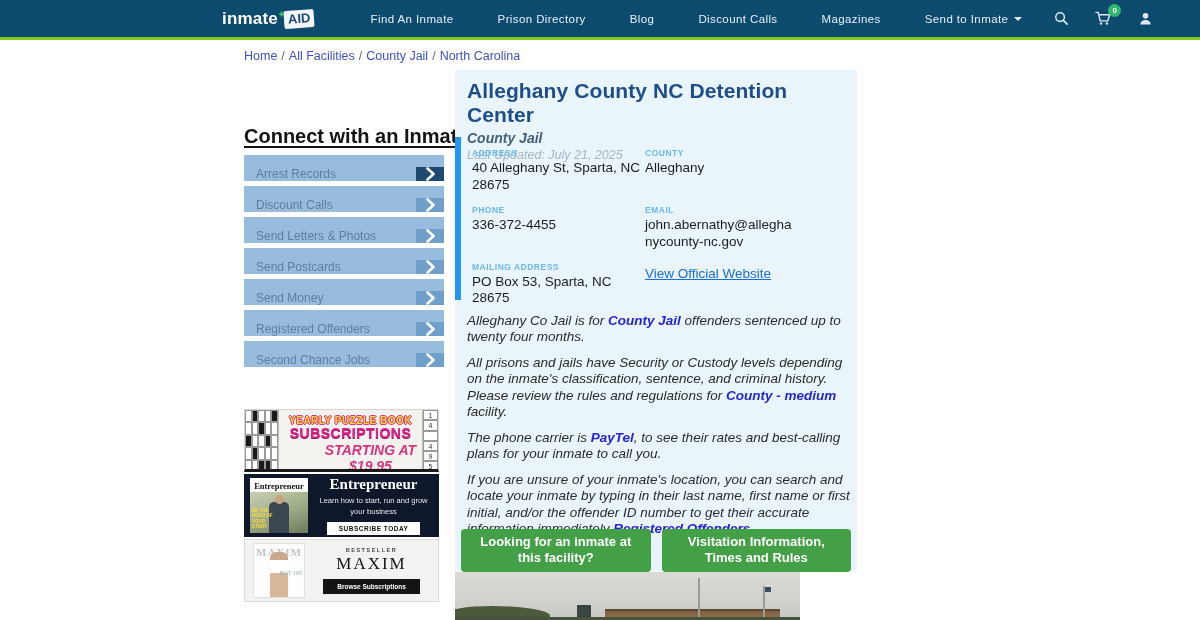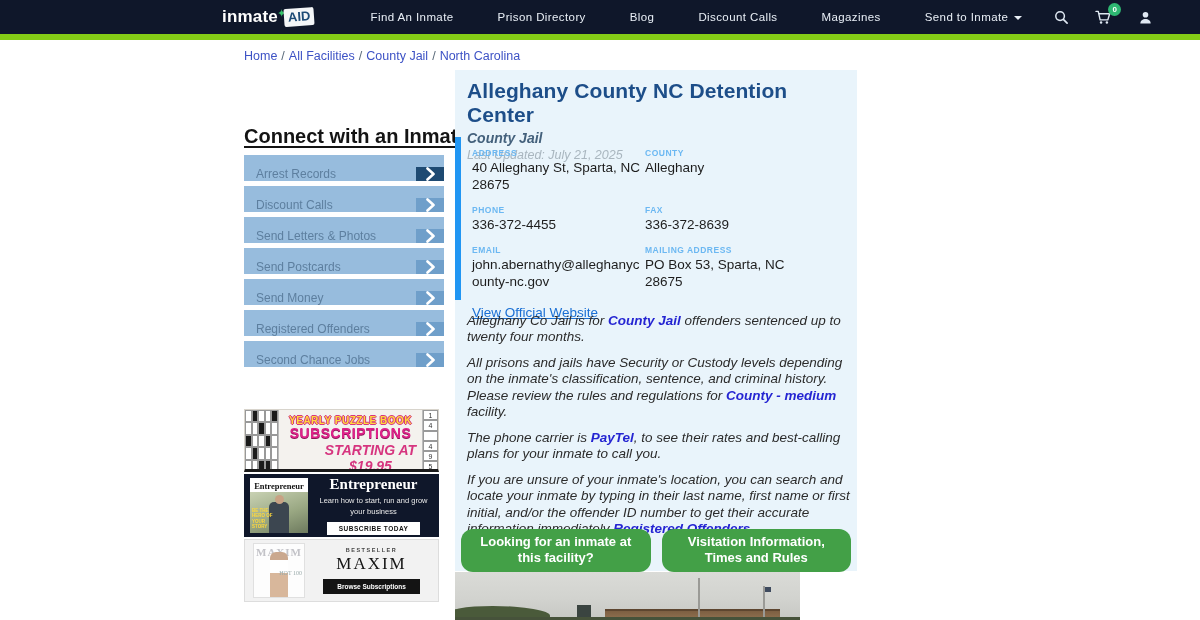--- a/index.html
+++ b/index.html
@@ -1,21 +1,21 @@
 <!DOCTYPE html>
 <html><head>
 <meta charset="utf-8">
 <style>
   * { margin:0; padding:0; box-sizing:border-box; }
   body { font-family:"Liberation Sans", sans-serif; background:#fff; }
   .page { position:relative; width:1200px; height:620px; background:#fff; overflow:hidden; }
 
   
   .navbar { position:absolute; top:0; left:0; width:1200px; height:40px;
-            background:#0f172a; border-bottom:6px solid #84cc16;
+            background:#0c4a6e; border-bottom:3px solid #84cc16;
             display:flex; align-items:center; }
   .nav-inner { display:flex; align-items:center; margin-left:222px; }
   .logo { display:flex; align-items:center; cursor:pointer; }
   .logo-part1 { color:#fff; font-weight:bold; font-size:17px; letter-spacing:0.2px; }
   .logo-spark { color:#35c06a; font-size:11px; margin:-8px 0 0 -1px; }
   .logo-part2 { background:#f4f6f8; color:#1d4b77; font-weight:bold; font-size:13px;
                 padding:1px 4px 2px 4px; border-radius:2px; transform:rotate(-4deg); margin-left:-2px; }
   .nav-links { display:flex; align-items:center; gap:44px; margin-left:56px; }
   .nav-link { color:#e9eff6; font-size:11.5px; letter-spacing:0.4px; cursor:pointer; white-space:nowrap; }
   .caret-down { display:inline-block; width:0; height:0; border-left:4px solid transparent;
@@ -108,21 +108,21 @@
   .field-label { font-size:8.5px; font-weight:bold; letter-spacing:0.5px; color:#6cb8f2; }
   .field-value { font-size:13.5px; color:#1d1d1d; line-height:1.25; margin-top:2px; }
   .field-value.email { word-break:break-all; }
   .website-link { font-size:13.5px; color:#1a6fd4; text-decoration:underline; cursor:pointer; display:inline-block; margin-top:4px; }
 
   .paragraphs { position:absolute; top:243px; left:0; padding:0 6px 0 12px; }
   .para { font-size:13.5px; font-style:italic; color:#2b2b2b; line-height:1.22; margin-bottom:9px; }
   .para .inline-link { color:#2525d2; font-weight:bold; cursor:pointer; }
 
   .cta-row { position:absolute; top:459px; left:0; width:100%; display:flex; gap:11px; padding:0 6px; }
-  .cta-btn { flex:1; background:#43a047; border-radius:12px; color:#fff; font-size:13px; font-weight:bold;
+  .cta-btn { flex:1; background:#43a047; border-radius:4px; color:#fff; font-size:13px; font-weight:bold;
              text-align:center; padding:5px 8px; line-height:1.25; cursor:pointer; border:none;
              font-family:"Liberation Sans", sans-serif; }
 
   
   .photo { position:absolute; left:455px; top:572px; width:345px; height:48px; overflow:hidden;
            background:linear-gradient(#dadbd7 0%, #d2d3cf 55%, #c6c7c3 100%); }
   .photo-hill { position:absolute; left:-10px; bottom:-4px; width:105px; height:18px;
                 background:#4a5a3a; border-radius:50% 60% 0 0; }
   .photo-grass { position:absolute; left:0; bottom:0; width:100%; height:3px; background:#46523a; }
   .photo-building { position:absolute; left:150px; bottom:2px; width:175px; height:9px;
@@ -336,24 +336,20 @@
         </div>
         <div>
           <div class="field-label">COUNTY</div>
           <div class="field-value">Alleghany</div>
         </div>
         <div>
           <div class="field-label">PHONE</div>
           <div class="field-value">336-372-4455</div>
         </div>
         <div>
-          <div class="field-label">FAX</div>
-          <div class="field-value">336-372-8639</div>
-        </div>
-        <div>
           <div class="field-label">EMAIL</div>
           <div class="field-value email">john.abernathy@alleghanycounty-nc.gov</div>
         </div>
         <div>
           <div class="field-label">MAILING ADDRESS</div>
           <div class="field-value">PO Box 53, Sparta, NC 28675</div>
         </div>
         <div>
           <a class="website-link">View Official Website</a>
         </div>

